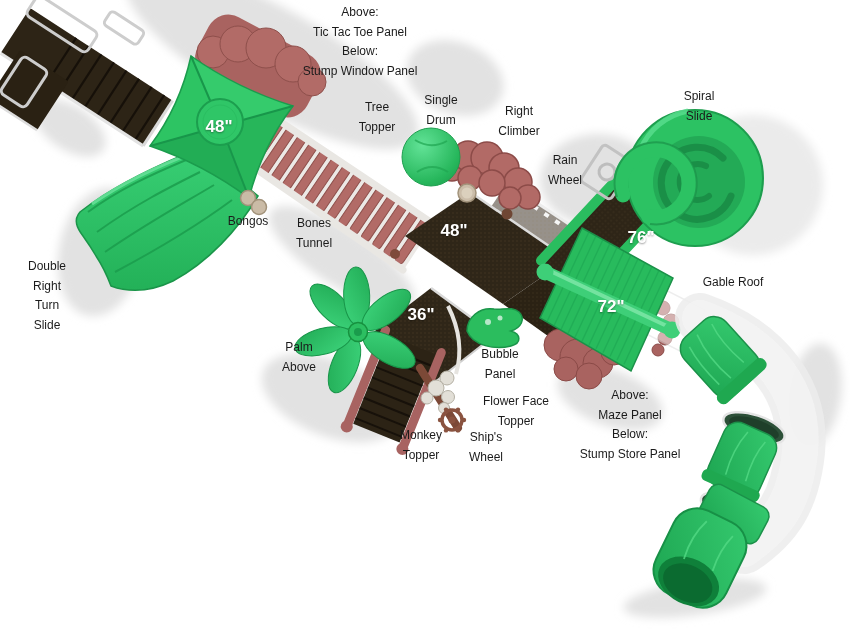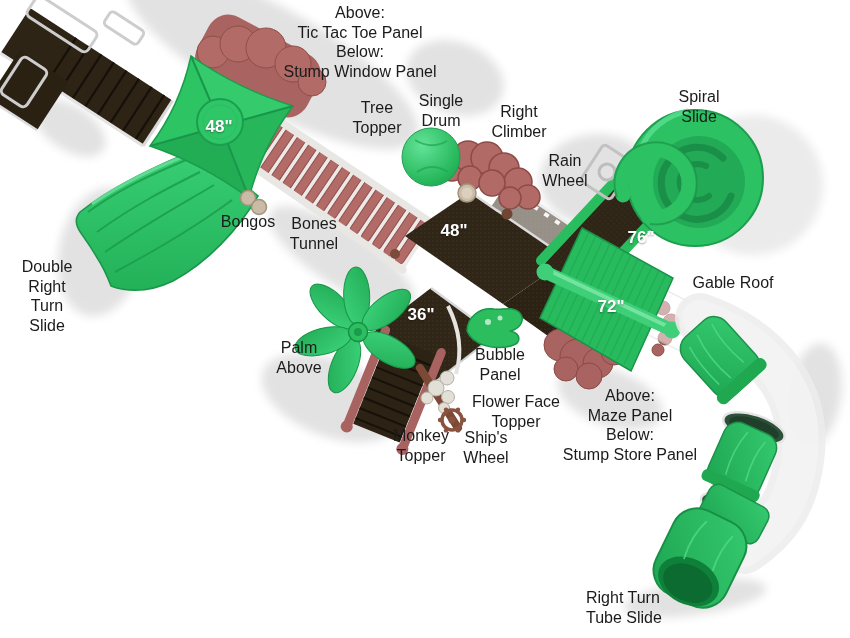--- a/index.html
+++ b/index.html
@@ -1,20 +1,20 @@
 <!DOCTYPE html>
 <html><head>
 <meta charset="utf-8">
 <style>
   html,body{margin:0;padding:0;background:#fff;}
   .stage{position:relative;width:850px;height:638px;background:#ffffff;overflow:hidden;
          font-family:"Liberation Sans", sans-serif;}
   .stage svg{position:absolute;left:0;top:0;}
   .lbl{position:absolute;transform:translate(-50%,-50%);text-align:center;
-       white-space:pre-line;font-size:16px;line-height:19.5px;color:#1b1b1b;}
+       white-space:pre-line;font-size:12px;line-height:19.5px;color:#1b1b1b;}
   .lbl.tl{transform:none;text-align:left;}
   .dim{position:absolute;transform:translate(-50%,-50%);color:#ffffff;font-weight:bold;
        font-size:17px;white-space:nowrap;text-shadow:0 1px 2px rgba(0,0,0,.4);}
 </style>
 </head>
 <body>
 
 <div class="stage">
 
 <svg width="850" height="638" viewBox="0 0 850 638">
@@ -419,22 +419,20 @@
   <div class="lbl" style="left:516px;top:411px">Flower Face
 Topper</div>
   <div class="lbl" style="left:421px;top:445px">Monkey
 Topper</div>
   <div class="lbl" style="left:486px;top:447px">Ship's
 Wheel</div>
   <div class="lbl" style="left:630px;top:425px">Above:
 Maze Panel
 Below:
 Stump Store Panel</div>
-  <div class="lbl tl" style="left:586px;top:588px">Right Turn
-Tube Slide</div>
 
   <div class="dim" style="left:219px;top:127px">48"</div>
   <div class="dim" style="left:454px;top:231px">48"</div>
   <div class="dim" style="left:641px;top:238px">76"</div>
   <div class="dim" style="left:611px;top:307px">72"</div>
   <div class="dim" style="left:421px;top:315px">36"</div>
 
 </div>
 
 </body></html>

